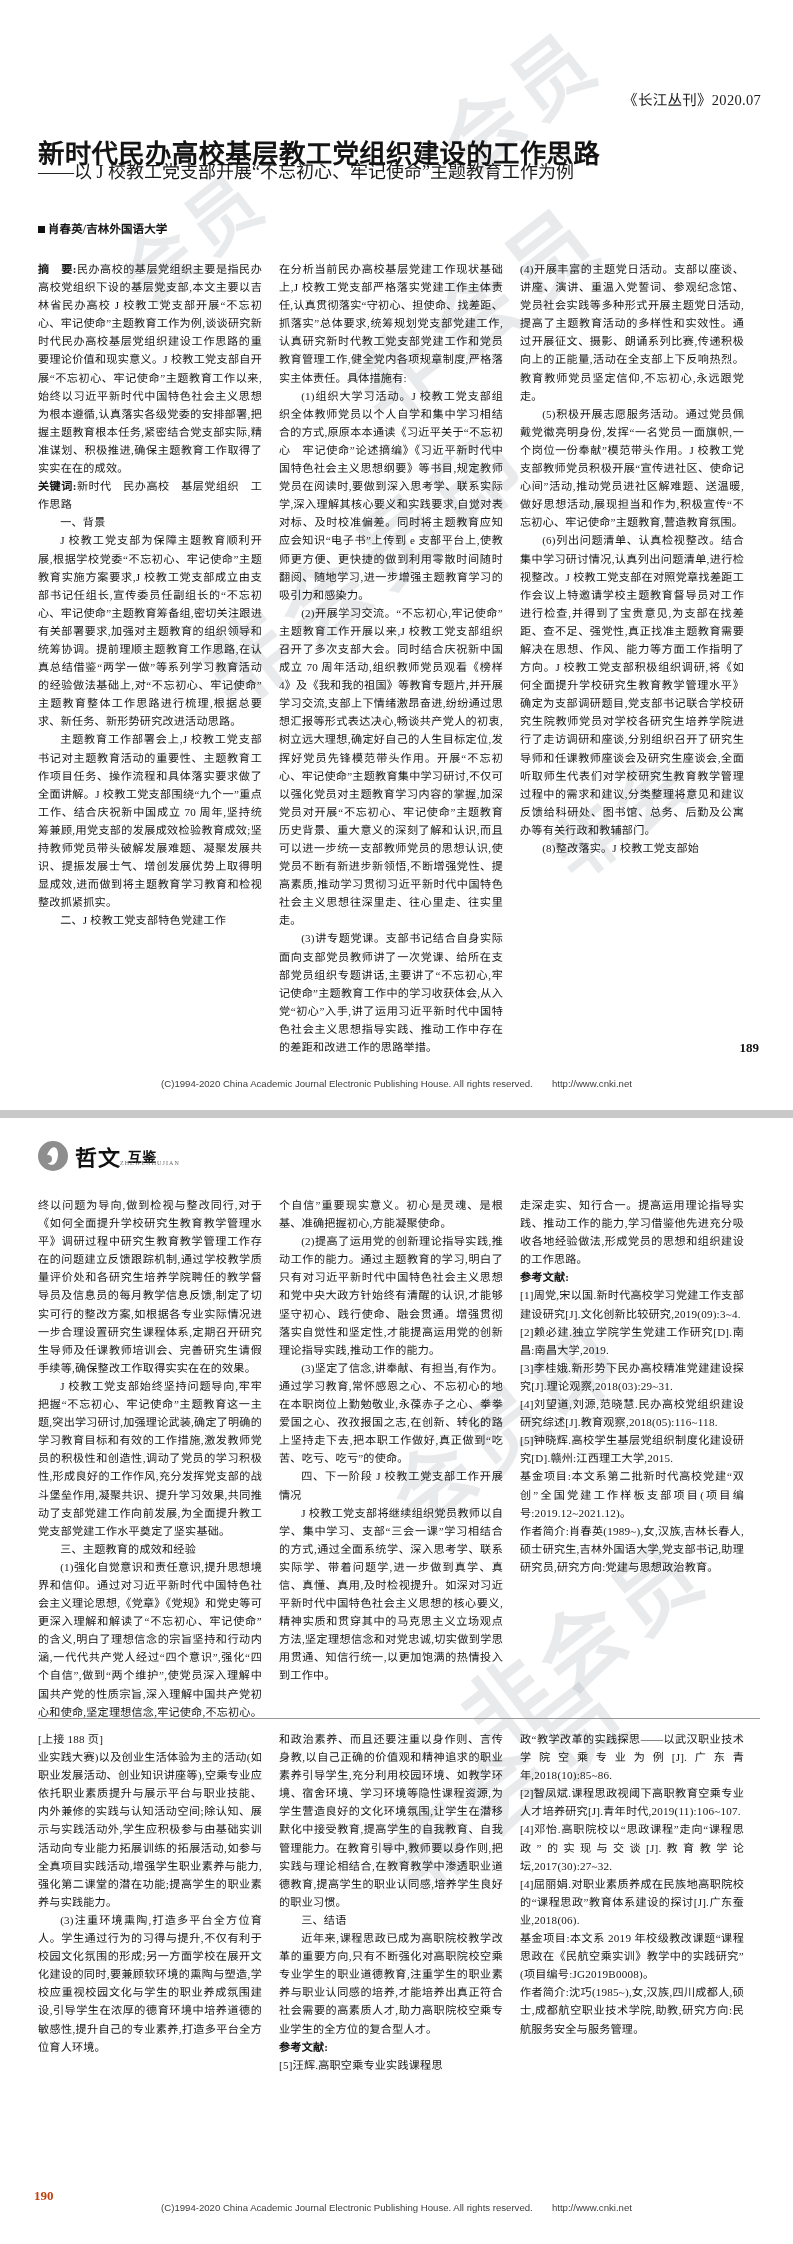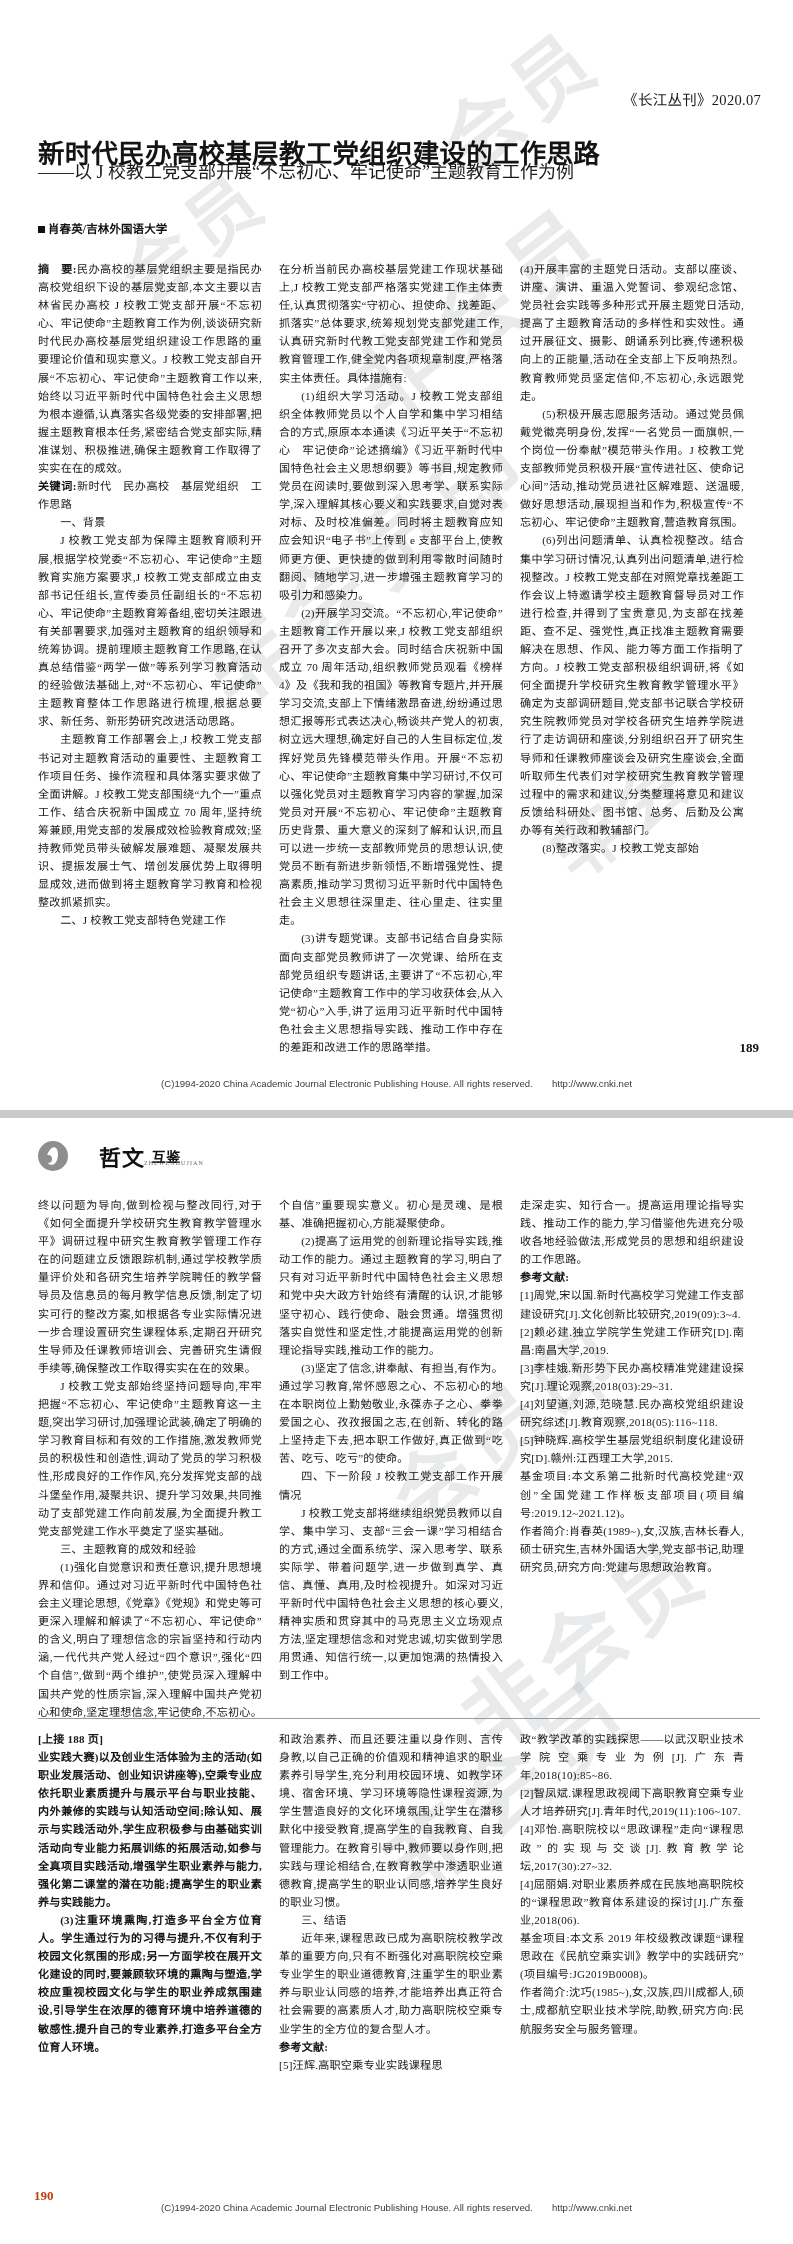--- a/index.html
+++ b/index.html
@@ -62,38 +62,38 @@
   
   .masthead{position:absolute;left:38px;top:22px;display:flex;align-items:center;gap:7px;}
   .mh-badge{width:30px;height:30px;border-radius:50%;background:#8e8e8e;position:relative;
             display:inline-block;}
   .mh-badge:after{content:"";position:absolute;left:9px;top:6px;width:11px;height:18px;
                   border-radius:50% 50% 50% 50%/60% 60% 40% 40%;background:#fff;
                   transform:rotate(14deg);}
   .mh-badge:before{content:"";position:absolute;left:6px;top:14px;width:8px;height:8px;
                   border-radius:50%;background:#8e8e8e;z-index:2;}
   .mh-t1{font-size:22px;font-weight:700;color:#111;letter-spacing:.04em;
-         font-family:"Liberation Serif",serif;margin-left:24px;}
+         font-family:"Liberation Serif",serif;}
   .mh-t2{font-size:14px;font-weight:700;color:#111;letter-spacing:.04em;
          font-family:"Liberation Serif",serif;}
   .mh-pin{font-size:6px;color:#666;letter-spacing:.18em;position:relative;top:7px;left:-44px;}
 
   
   .p2cols{position:absolute;top:78px;left:38px;width:722px;}
   .p2col{position:absolute;top:0;width:224px;}
   .p2c1{left:0;}
   .p2c2{left:241px;}
   .p2c3{left:482px;}
 
   .hrule{position:absolute;left:38px;width:722px;height:1px;background:#9a9a9a;}
   #rule2{top:600px;}
 
   .p2lowcols{position:absolute;top:612px;left:38px;width:722px;}
   .p2lc{position:absolute;top:0;width:224px;}
-  .p2lc1{left:0;font-weight:bold;}
+  .p2lc1{left:0;}
   .p2lc2{left:241px;}
   .p2lc3{left:482px;}
 
   .pno-2{position:absolute;left:34px;top:1070px;font-size:13px;font-weight:700;color:#c2410c;
          font-family:"Liberation Serif",serif;}
   .cnki-2{position:absolute;left:50%;transform:translateX(-50%);top:1082px;
           font-size:9.6px;color:#3a3a3a;white-space:nowrap;
           font-family:"Liberation Sans",sans-serif;}
 
   .ref-head{font-weight:700;}

